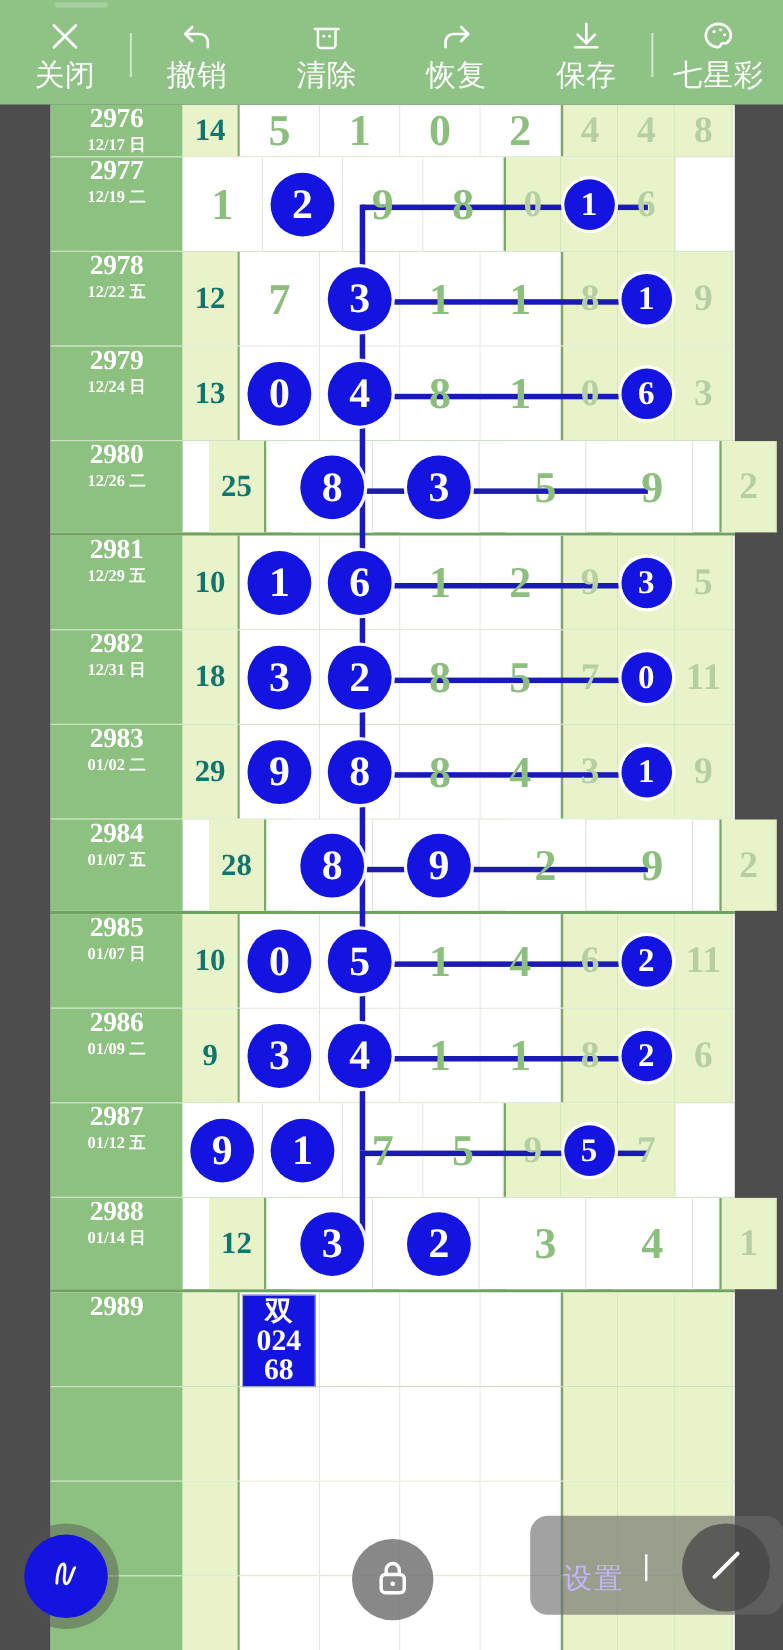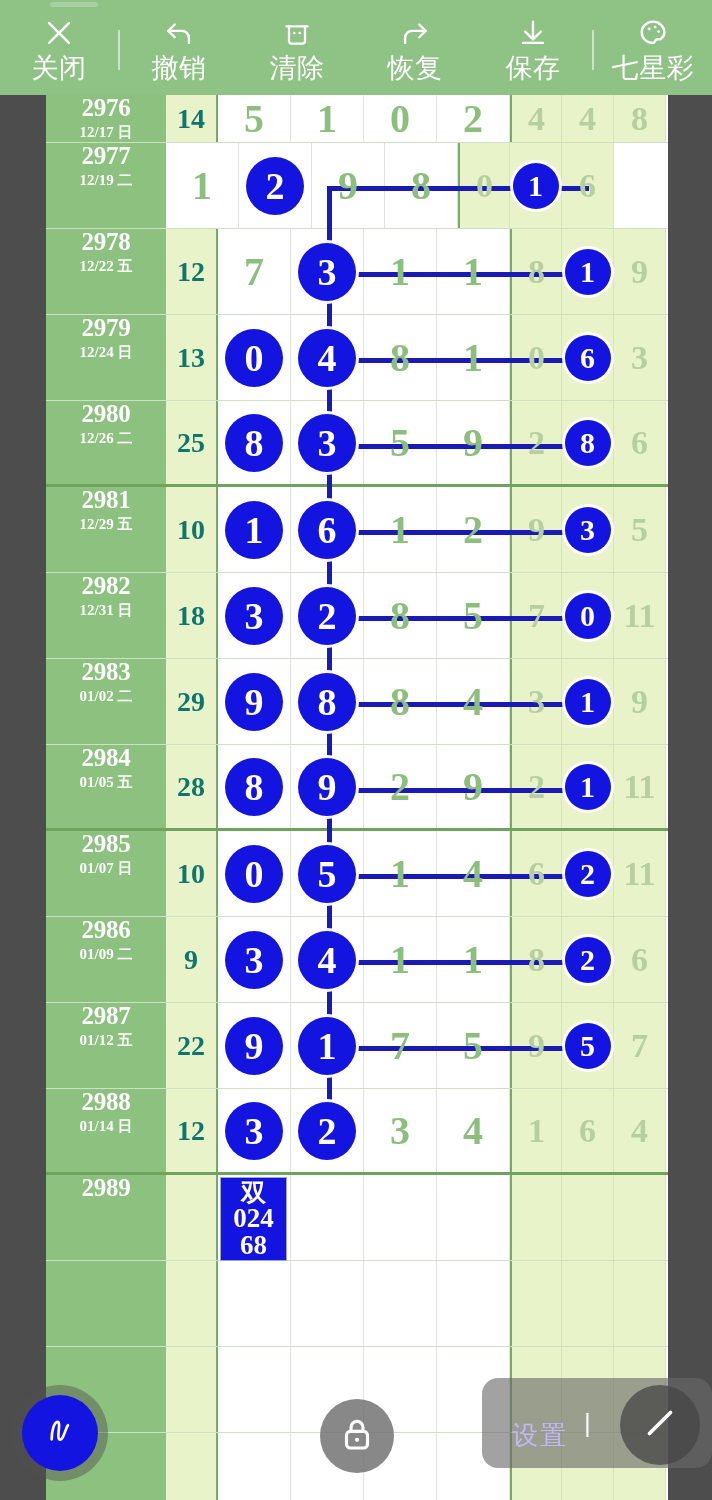--- a/index.html
+++ b/index.html
@@ -36,21 +36,21 @@
     background:#4d4d4d; overflow:hidden;
   }
   #table{
     position:absolute; left:46px; top:0; width:622px;
     background:#ffffff;
   }
   .row{
     position:relative; display:flex; height:86px; width:622px;
     border-bottom:1px solid #cfe0c6;
   }
-  .row.thick{ border-bottom:3px solid #6fa25f; }
+  .row.thick{ border-bottom:3px solid #6fa25f;gap:24px; }
   .row.clip-top{ height:48px; }
 
   .c-period{
     width:120px; flex:0 0 120px; background:#8cc17f;
     display:flex; flex-direction:column; align-items:center; justify-content:flex-start;
     color:#ffffff; line-height:1.05;
   }
   .c-period .p-no{ font-size:25px; font-weight:bold; font-family:"Liberation Serif", serif; letter-spacing:-.3px;}
   .c-period .p-dt{ font-size:15px; font-weight:bold; font-family:"Liberation Serif", serif; margin-top:4px;}
 
@@ -433,21 +433,21 @@
         <div class="c-num tail mark">
           <span class="bubble">1</span>
         </div>
         <div class="c-num tail dim">
           <span class="v">9</span>
         </div>
       </div>
       <div class="row thick">
         <div class="c-period">
           <div class="p-no">2984</div>
-          <div class="p-dt">01/05 五</div>
+          <div class="p-dt">01/07 五</div>
         </div>
         <div class="c-sum">28</div>
         <div class="c-num mark">
           <span class="bubble">8</span>
         </div>
         <div class="c-num mark">
           <span class="bubble">9</span>
         </div>
         <div class="c-num">
           <span class="v">2</span>
@@ -519,21 +519,20 @@
         </div>
         <div class="c-num tail dim">
           <span class="v">6</span>
         </div>
       </div>
       <div class="row">
         <div class="c-period">
           <div class="p-no">2987</div>
           <div class="p-dt">01/12 五</div>
         </div>
-        <div class="c-sum">22</div>
         <div class="c-num mark">
           <span class="bubble">9</span>
         </div>
         <div class="c-num mark">
           <span class="bubble">1</span>
         </div>
         <div class="c-num">
           <span class="v">7</span>
         </div>
         <div class="c-num">

